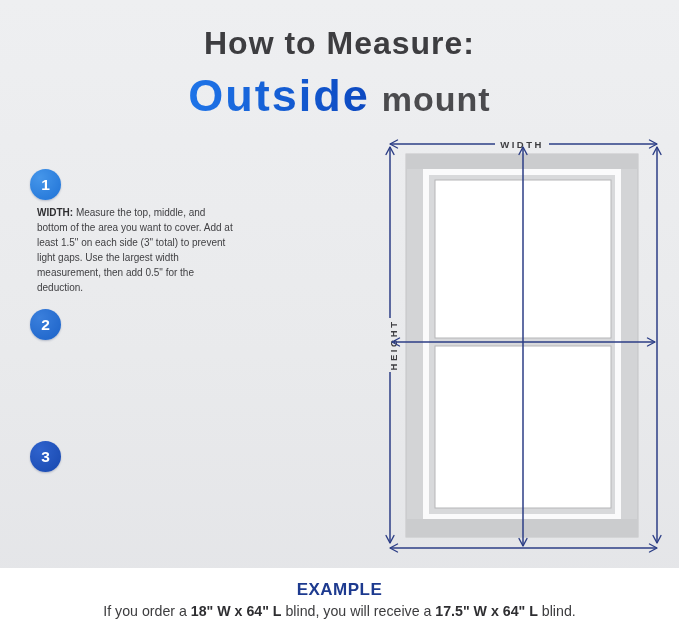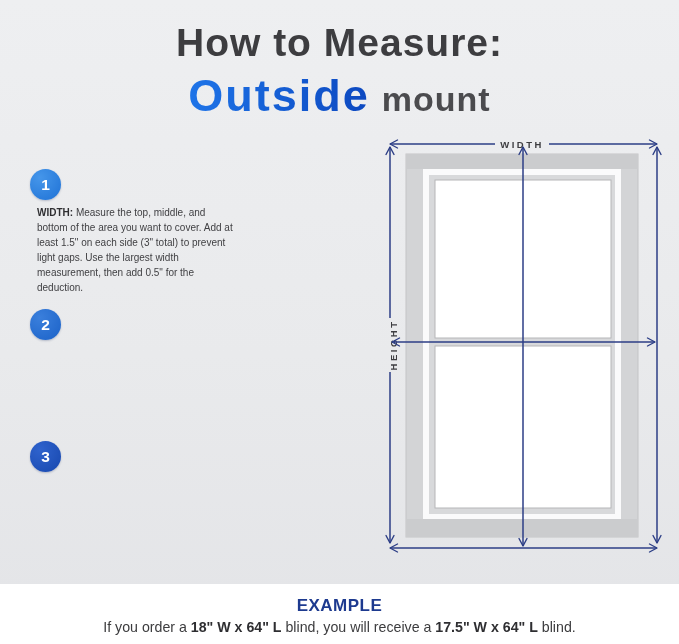--- a/index.html
+++ b/index.html
@@ -9,21 +9,21 @@
     --diagram-label:#3d3d40; --example-heading:#1d3a8f; --footer-bg:#ffffff;
   }
   *{margin:0;padding:0;box-sizing:border-box;}
   html,body{width:679px;height:644px;}
   body{font-family:"Liberation Sans", sans-serif;}
   .page{
     position:relative;width:679px;height:644px;overflow:hidden;
     background:linear-gradient(180deg,var(--page-bg-top) 0%,#e9eaec 55%,var(--page-bg-bottom) 100%);
   }
   .title-block{position:absolute;top:24px;left:0;width:100%;text-align:center;}
-  .title-line1{font-size:39px;font-weight:700;letter-spacing:1px;color:var(--title-text);line-height:38px;}
+  .title-line1{font-size:32px;font-weight:700;letter-spacing:1px;color:var(--title-text);line-height:38px;}
   .title-line2{display:flex;justify-content:center;align-items:baseline;gap:12px;margin-top:11px;}
   .title-accent{font-size:45px;font-weight:800;letter-spacing:2px;color:#1560d4;line-height:46px;}
   @supports (-webkit-background-clip:text) or (background-clip:text){
     .title-accent{
       background:linear-gradient(90deg,var(--title-accent-from),var(--title-accent-to));
       -webkit-background-clip:text;background-clip:text;
       color:transparent;-webkit-text-fill-color:transparent;
     }
   }
   .title-suffix{font-size:34px;font-weight:600;letter-spacing:1px;color:var(--title-suffix);}
@@ -46,21 +46,21 @@
   .step-text-2{top:345px;}
   .step-text-3{top:485px;}
   .diagram{position:absolute;left:383px;top:135px;width:281px;height:425px;}
   .arrow{stroke:var(--arrow);stroke-width:1.5;fill:none;}
   .arrowhead{stroke:var(--arrow);stroke-width:1.4;fill:none;stroke-linecap:round;stroke-linejoin:round;}
   .diagram-label{
     font-family:"Liberation Sans", sans-serif;font-size:9.5px;font-weight:600;
     letter-spacing:2.5px;fill:var(--diagram-label);
   }
   .footer{
-    position:absolute;left:0;bottom:0;width:679px;height:60px;
+    position:absolute;left:0;bottom:0;width:679px;height:76px;
     background:var(--footer-bg);text-align:center;padding-top:12px;
   }
   .example-heading{font-size:17px;font-weight:700;letter-spacing:.5px;color:var(--example-heading);}
   .example-line{font-size:14.2px;color:#3c3c3e;margin-top:3px;}
   .example-line b{font-weight:700;color:#2e2e31;}
 </style>
 </head>
 <body>
 
 <div class="page">

